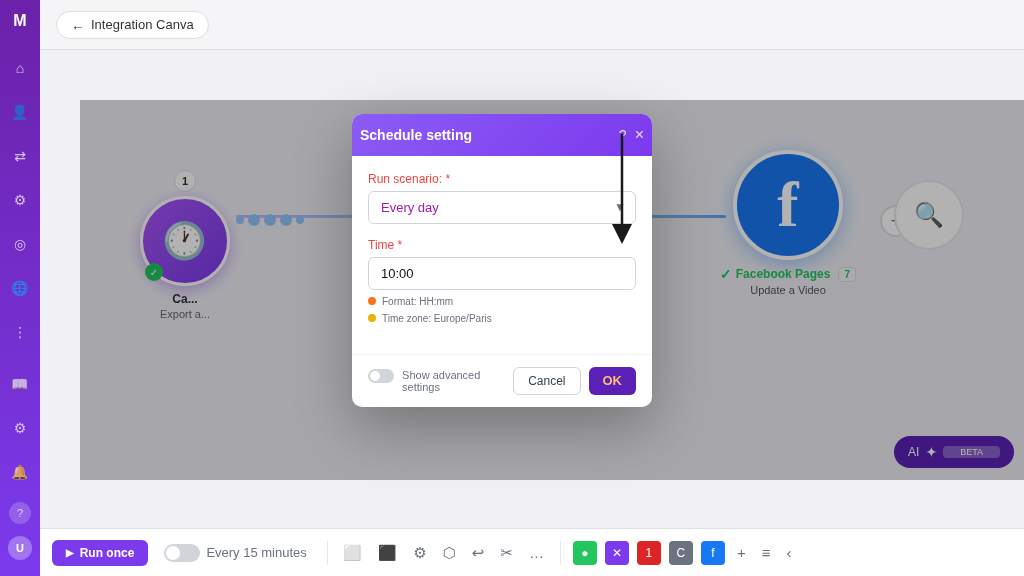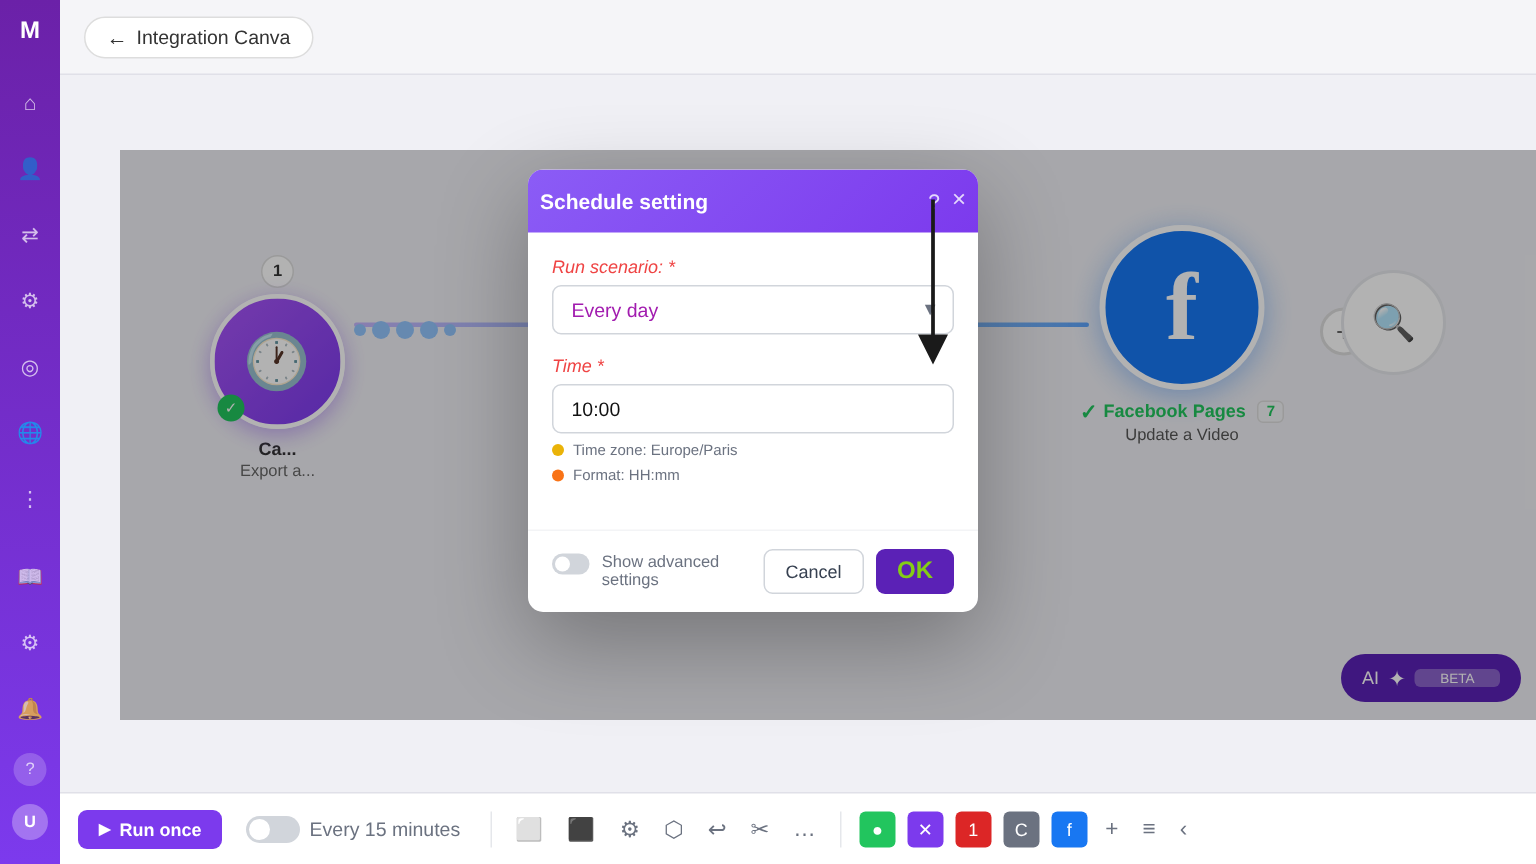--- a/index.html
+++ b/index.html
@@ -166,21 +166,21 @@
       background: linear-gradient(135deg, #8b5cf6, #7c3aed);
       padding: 12px 8px; display: flex; align-items: center; justify-content: space-between;
     }
     .dialog-title { color: white; font-size: 14px; font-weight: 600; }
     .dialog-header-actions { display: flex; gap: 8px; align-items: center; }
     .dialog-help { color: rgba(255,255,255,0.8); font-size: 14px; cursor: pointer; }
     .dialog-close { color: rgba(255,255,255,0.8); font-size: 16px; cursor: pointer; }
 
     .dialog-body { padding: 16px; }
     .form-group { margin-bottom: 14px; }
-    .form-label { font-size: 12px; color: #374151; margin-bottom: 5px; display: block; font-weight: 500; font-style: italic; }
+    .form-label { font-size: 12px; color: #374151; margin-bottom: 5px; display: block; font-weight: 500; }
     .form-label span { color: #ef4444; }
     .select-wrapper { position: relative; }
     .select-wrapper select {
       width: 100%; border: 1px solid #d1d5db; border-radius: 6px;
       padding: 8px 12px; font-size: 13px; color: #111;
       appearance: none; background: white; cursor: pointer;
     }
     .select-arrow {
       position: absolute; right: 10px; top: 50%; transform: translateY(-50%);
       pointer-events: none; color: #6b7280; font-size: 12px;
@@ -201,22 +201,22 @@
     .show-advanced { display: flex; align-items: flex-start; gap: 8px; }
     .toggle-small { width: 28px; height: 14px; background: #d1d5db; border-radius: 7px; position: relative; cursor: pointer; }
     .toggle-small-knob { width: 10px; height: 10px; background: white; border-radius: 50%; position: absolute; top: 2px; left: 2px; }
     .advanced-label { font-size: 11px; color: #6b7280; }
     .footer-btns { display: flex; gap: 8px; }
     .btn-cancel {
       background: white; border: 1px solid #d1d5db; border-radius: 6px;
       padding: 6px 14px; font-size: 12px; cursor: pointer; color: #374151;
     }
     .btn-ok {
-      background: #5b21b6; color: #84cc16; border: none; border-radius: 6px;
-      padding: 6px 14px; font-size: 16px; font-weight: 600; cursor: pointer;
+      background: #5b21b6; color: #fdba74; border: none; border-radius: 6px;
+      padding: 6px 14px; font-size: 13px; font-weight: 600; cursor: pointer;
     }
 
     
     .node-fb-label { font-size: 12px; color: #22c55e; font-weight: 600; display: flex; align-items: center; gap: 4px; margin-top: 6px; }
     .node-fb-sub { font-size: 11px; color: #555; margin-top: 2px; }
 
     
     .h-connector {
       position: absolute; top: 165px;
       height: 3px; background: linear-gradient(90deg, #c4b5fd, #93c5fd);
@@ -338,26 +338,26 @@
         </div>
 
         <div class="form-group">
           <label class="form-label">
             <span>Time</span> <span>*</span>
           </label>
           <input class="form-input" type="text" value="10:00" style="">
 
           
           <div class="form-hint">
+            <div class="hint-dot" style="background:#f97316;"></div>
+            <span class="hint-text">Format: HH:mm</span>
+          </div>
+          <div class="form-hint">
             <div class="hint-dot" style="background:#eab308;"></div>
             <span class="hint-text">Time zone: Europe/Paris</span>
-          </div>
-          <div class="form-hint">
-            <div class="hint-dot" style="background:#f97316;"></div>
-            <span class="hint-text">Format: HH:mm</span>
           </div>
         </div>
       </div>
 
       <div class="dialog-footer">
         <div class="show-advanced">
           <div class="toggle-small">
             <div class="toggle-small-knob"></div>
           </div>
           <span class="advanced-label">Show advanced settings</span>

